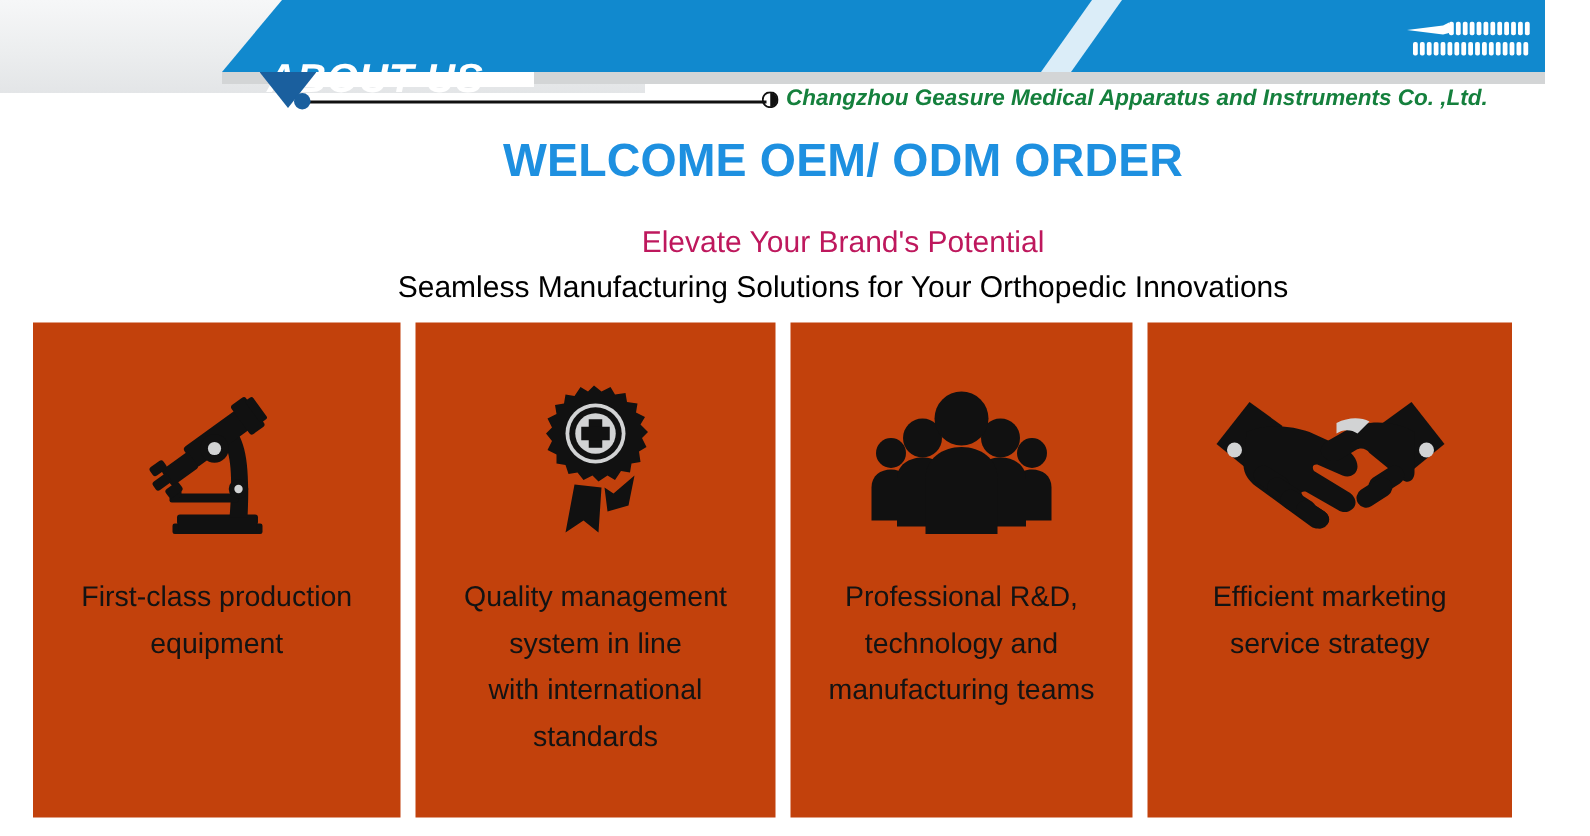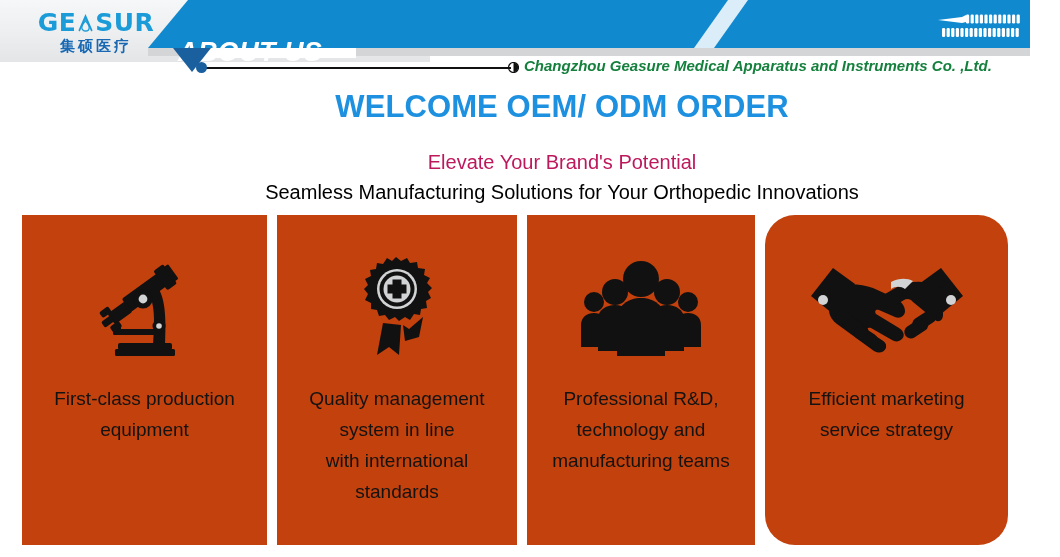--- a/index.html
+++ b/index.html
@@ -232,21 +232,21 @@
     display: flex;
     flex-direction: column;
     align-items: center;
     height: 330px;
     box-sizing: border-box;
     padding-top: 38px;
   }
   .card-1 { width: 245px; }
   .card-2 { width: 228px; }
   .card-3 { width: 240px; }
-  .card-4 { width: 243px; border-radius: 30px; }
+  .card-4 { width: 243px; }
 
   .card-icon {
     height: 108px;
     display: flex;
     align-items: center;
     justify-content: center;
   }
   .card-icon svg { display: block; }
 
   .card-text {
@@ -260,33 +260,20 @@
     white-space: pre-line;
   }
 </style>
 </head>
 <body>
 
 <div class="header">
 
   <div class="header-logo-bg"></div>
 
-  <div class="logo-block">
-    <div class="logo-word">
-      <span>GE</span>
-      <span class="logo-drop">
-        <svg width="17" height="19" viewBox="0 0 17 19">
-          <path d="M8.5 1 L15.6 17.6 L14.2 18.4 L8.5 6.5 L2.8 18.4 L1.4 17.6 Z" fill="#1b9bd8"></path>
-          <path d="M8.5 7.8 C10.9 10.6 12.2 12.6 12.2 14.4 C12.2 16.4 10.6 18 8.5 18 C6.4 18 4.8 16.4 4.8 14.4 C4.8 12.6 6.1 10.6 8.5 7.8 Z" fill="none" stroke="#1b9bd8" stroke-width="1.3"></path>
-        </svg>
-      </span>
-      <span>SUR</span>
-    </div>
-    <div class="logo-cn">集硕医疗</div>
-  </div>
 
   <div class="banner-gray-strip"></div>
   <div class="banner-blue"></div>
   <div class="banner-slash"></div>
   <div class="banner-title">ABOUT US</div>
 
   <div class="screw-ornament">
     <svg width="96" height="28" viewBox="0 0 96 28">
       <g fill="#ffffff">
         <path d="M6 8 L30 5 L34 3 L34 10 L30 11 Z"></path>

